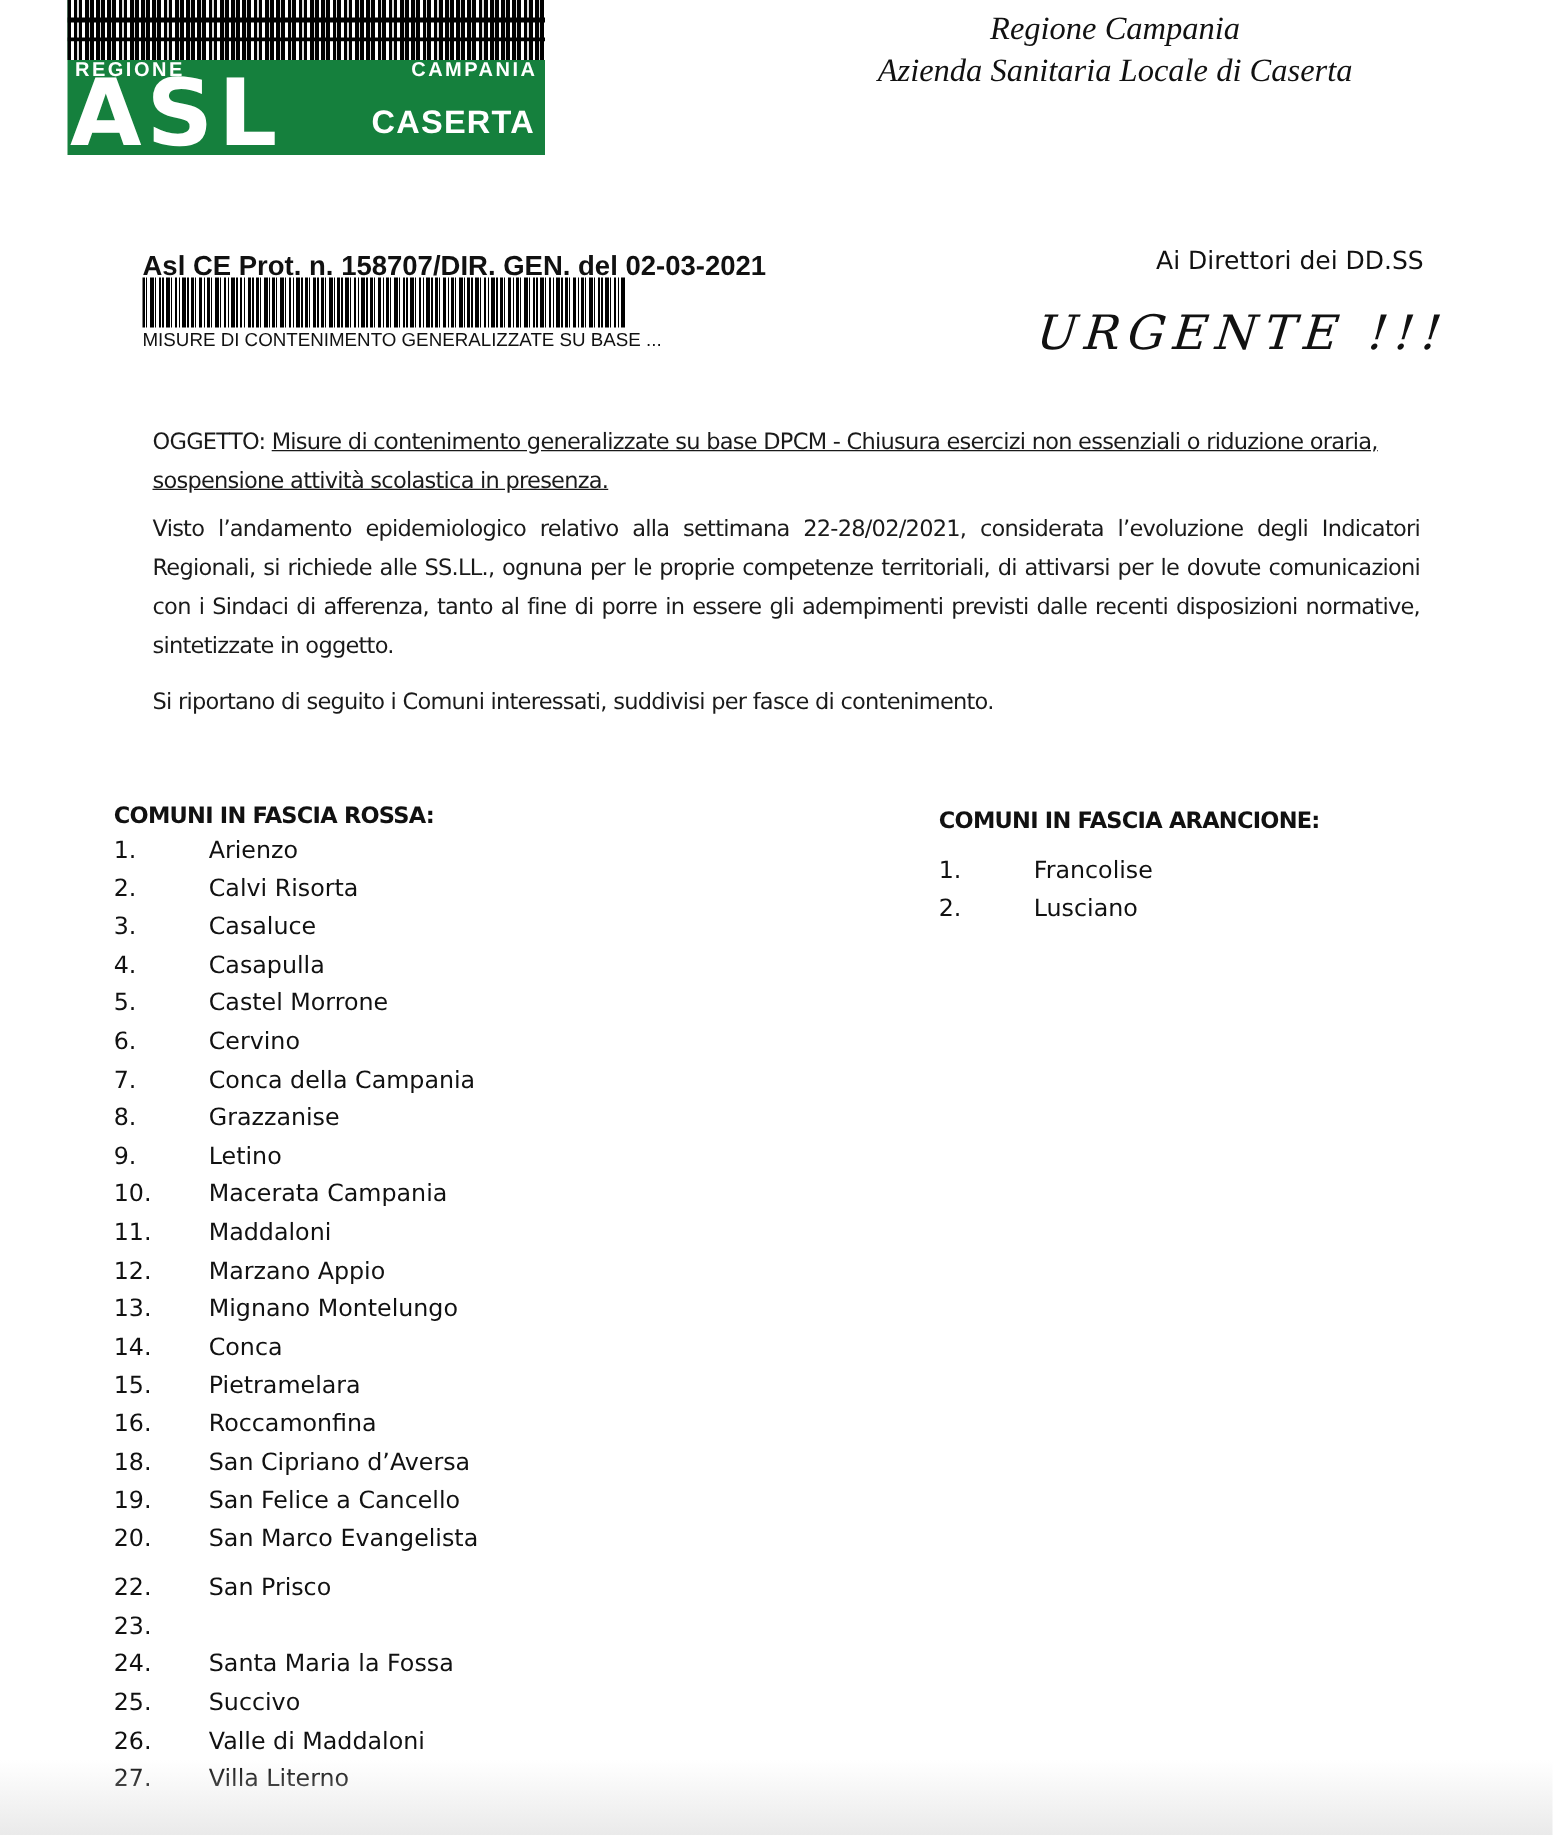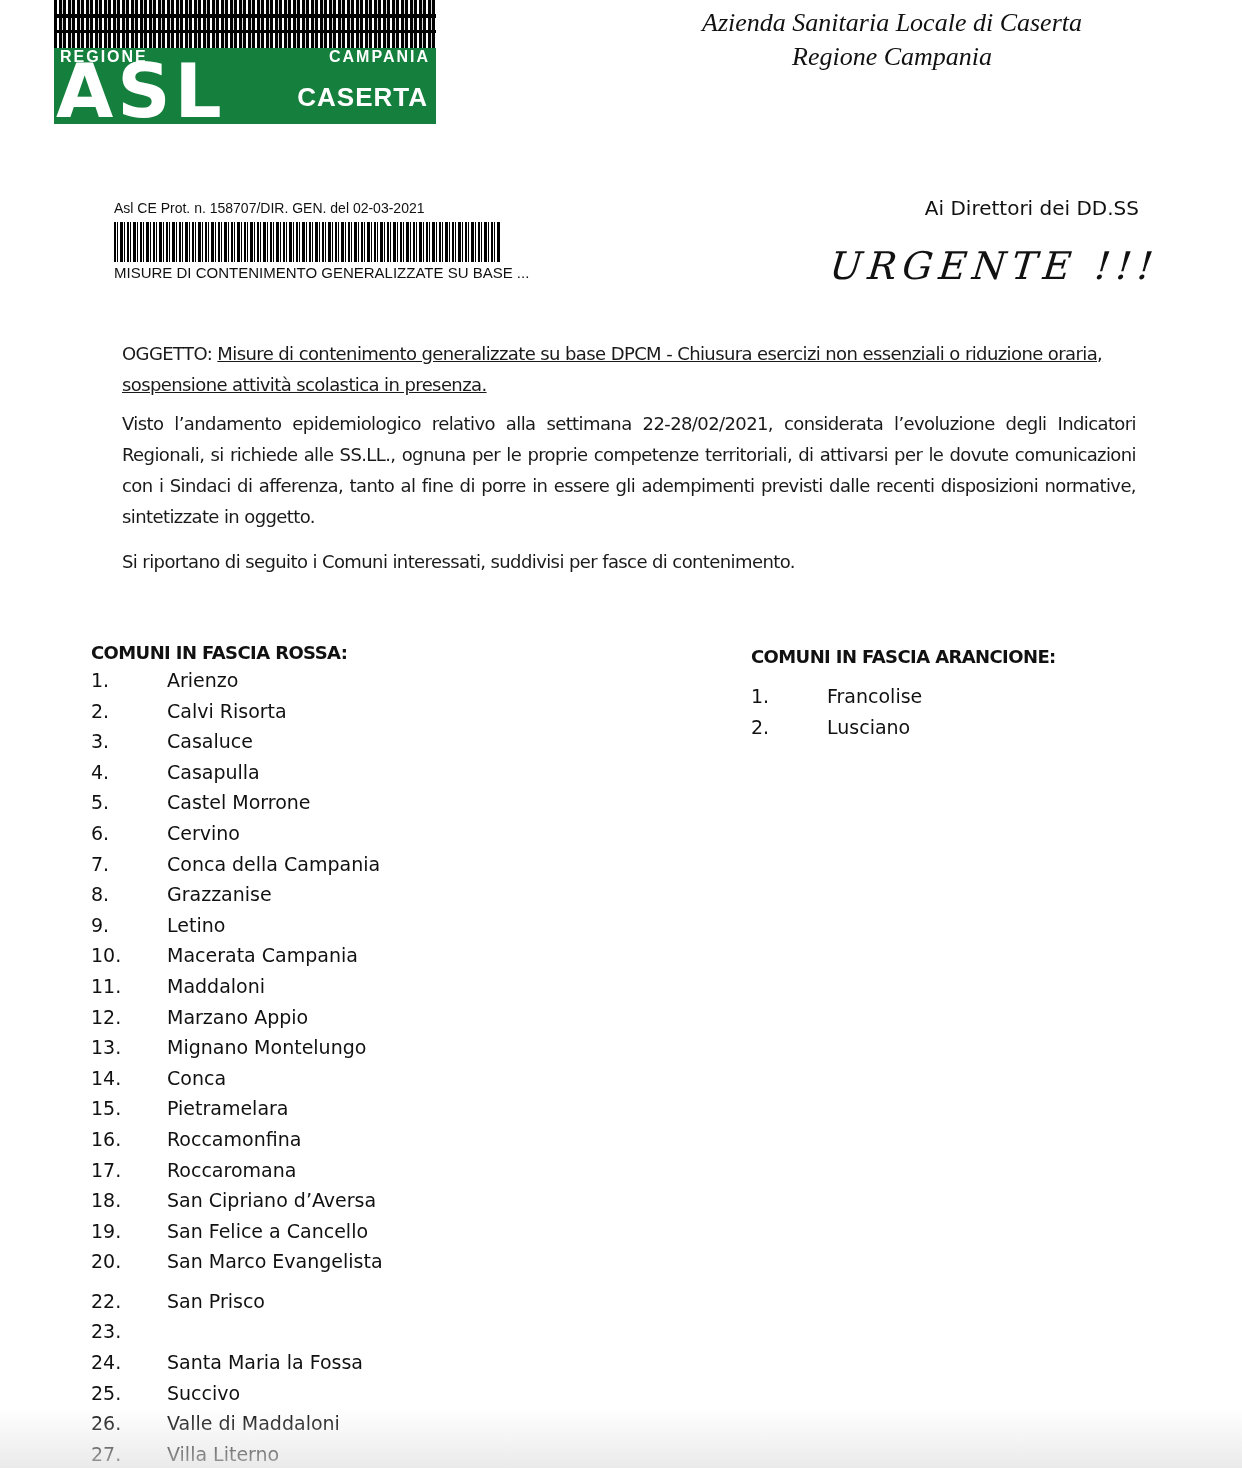--- a/index.html
+++ b/index.html
@@ -35,21 +35,21 @@
     }
     .logo-caserta {
       position: absolute; right: 8px; top: 82px; font-size: 26px; font-weight: bold; letter-spacing: 1px;
     }
     .header-right {
       position: absolute; right: 160px; top: 6px; text-align: center;
       font-family: "Liberation Serif", serif; font-style: italic; font-size: 26px; line-height: 34px;
     }
     .prot {
       position: absolute; left: 114px; top: 200px;
-      font-size: 14px; font-weight: normal;
+      font-size: 22px; font-weight: bold;
     }
     .barcode {
       position: absolute; left: 114px; top: 222px; width: 386px; height: 40px;
       background: repeating-linear-gradient(90deg, #000 0 2px, #fff 2px 3px, #000 3px 4px, #fff 4px 6px, #000 6px 9px, #fff 9px 10px, #000 10px 11px, #fff 11px 13px);
     }
     .barcode-caption {
       position: absolute; left: 114px; top: 264px; font-size: 15px;
     }
     .recipient {
       position: absolute; right: 103px; top: 196px; font-size: 20px;
@@ -89,22 +89,22 @@
   <div class="logo-building"></div>
   <div class="logo-region">
     <span>REGIONE</span>
     <span>CAMPANIA</span>
   </div>
   <div class="logo-asl">ASL</div>
   <div class="logo-caserta">CASERTA</div>
 </div>
 
 <div class="header-right">
+  <div>Regione Campania</div>
   <div>Azienda Sanitaria Locale di Caserta</div>
-  <div>Regione Campania</div>
 </div>
 
 <div class="prot">Asl CE Prot. n. 158707/DIR. GEN. del 02-03-2021</div>
 <div class="barcode"></div>
 <div class="barcode-caption">MISURE DI CONTENIMENTO GENERALIZZATE SU BASE ...</div>
 
 <div class="recipient">Ai Direttori dei DD.SS</div>
 <div class="handwritten">URGENTE !!!</div>
 
 <div class="content">
@@ -176,24 +176,20 @@
     </div>
   <div class="item">
       <span class="num">15.</span>
       <span>Pietramelara</span>
     </div>
   <div class="item">
       <span class="num">16.</span>
       <span>Roccamonfina</span>
     </div>
   <div class="item">
-      <span class="num">17.</span>
-      <span>Roccaromana</span>
-    </div>
-  <div class="item">
       <span class="num">18.</span>
       <span>San Cipriano d’Aversa</span>
     </div>
   <div class="item">
       <span class="num">19.</span>
       <span>San Felice a Cancello</span>
     </div>
   <div class="item">
       <span class="num">20.</span>
       <span>San Marco Evangelista</span>

